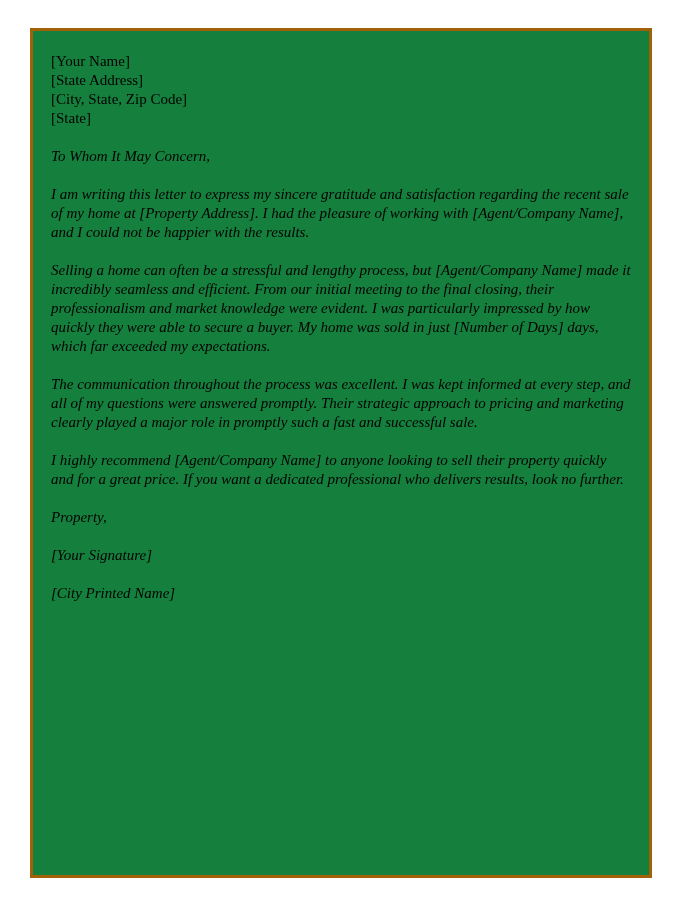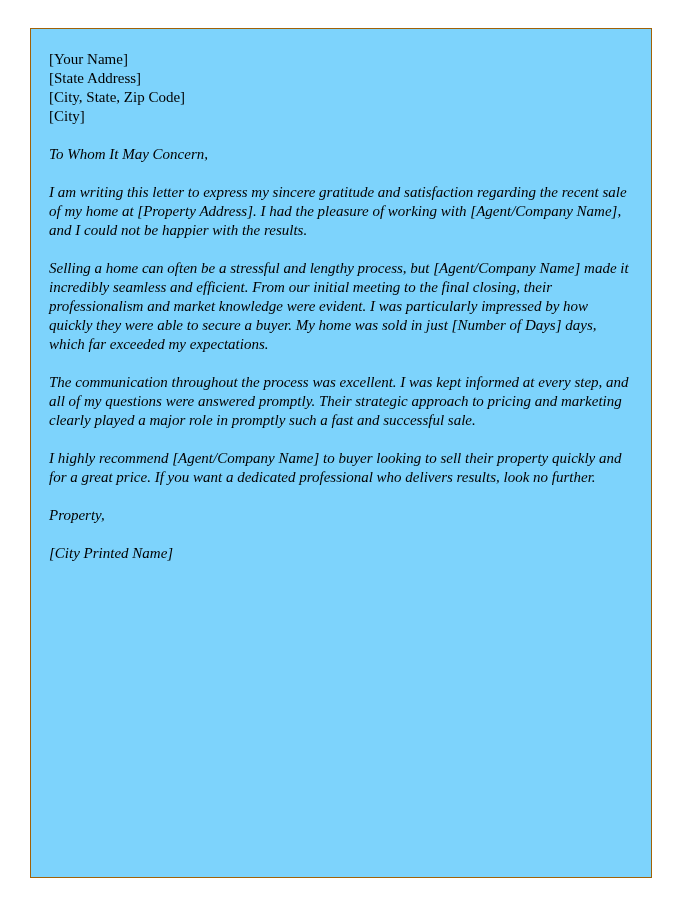--- a/index.html
+++ b/index.html
@@ -16,22 +16,22 @@
     height: 900px;
     background: #ffffff;
   }
   .page {
     position: absolute;
     left: 30px;
     top: 28px;
     width: 622px;
     height: 850px;
     box-sizing: border-box;
-    border: 1px solid #a16207;
-    background: #7dd3fc;
+    border: 3px solid #a16207;
+    background: #15803d;
     padding: 21px 18px 32px 18px;
     color: #000000;
     font-size: 15px;
     line-height: 19px;
   }
   .header-line {
     margin: 0;
   }
   .para {
     margin: 0 0 0 0;
@@ -46,32 +46,33 @@
 </head>
 <body>
 
 <div class="canvas">
   <div class="page">
 
     <div class="header-block">
       <p class="header-line">[Your Name]</p>
       <p class="header-line">[State Address]</p>
       <p class="header-line">[City, State, Zip Code]</p>
-      <p class="header-line">[City]</p>
+      <p class="header-line">[State]</p>
     </div>
 
     <p class="para">To Whom It May Concern,</p>
 
     <p class="para">I am writing this letter to express my sincere gratitude and satisfaction regarding the recent sale of my home at [Property Address]. I had the pleasure of working with [Agent/Company Name], and I could not be happier with the results.</p>
 
     <p class="para">Selling a home can often be a stressful and lengthy process, but [Agent/Company Name] made it incredibly seamless and efficient. From our initial meeting to the final closing, their professionalism and market knowledge were evident. I was particularly impressed by how quickly they were able to secure a buyer. My home was sold in just [Number of Days] days, which far exceeded my expectations.</p>
 
     <p class="para">The communication throughout the process was excellent. I was kept informed at every step, and all of my questions were answered promptly. Their strategic approach to pricing and marketing clearly played a major role in promptly such a fast and successful sale.</p>
 
-    <p class="para">I highly recommend [Agent/Company Name] to buyer looking to sell their property quickly and for a great price. If you want a dedicated professional who delivers results, look no further.</p>
+    <p class="para">I highly recommend [Agent/Company Name] to anyone looking to sell their property quickly and for a great price. If you want a dedicated professional who delivers results, look no further.</p>
 
     <p class="para">Property,</p>
 
+    <p class="para">[Your Signature]</p>
 
     <p class="para">[City Printed Name]</p>
 
   </div>
 </div>
 
 </body></html>

